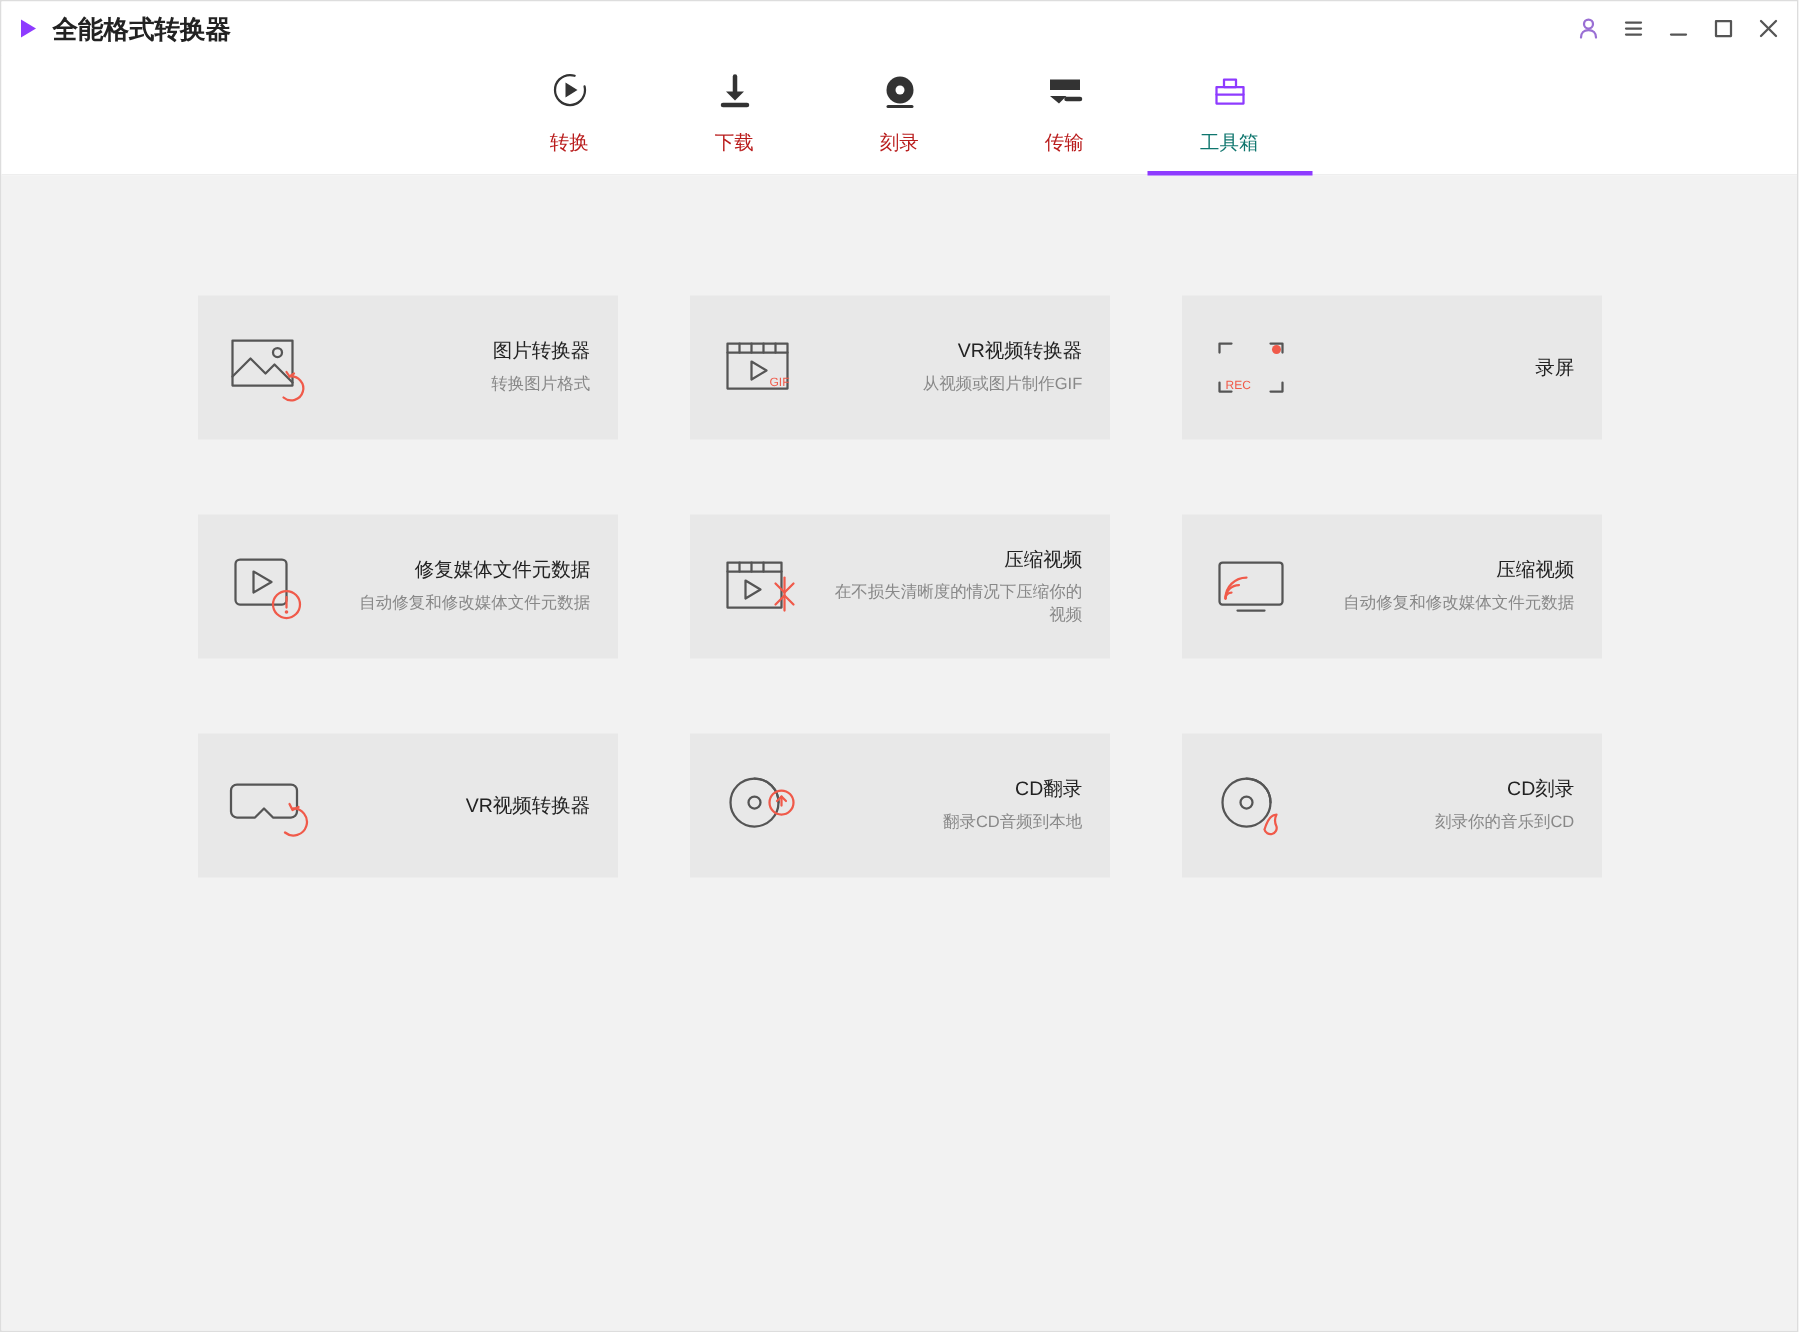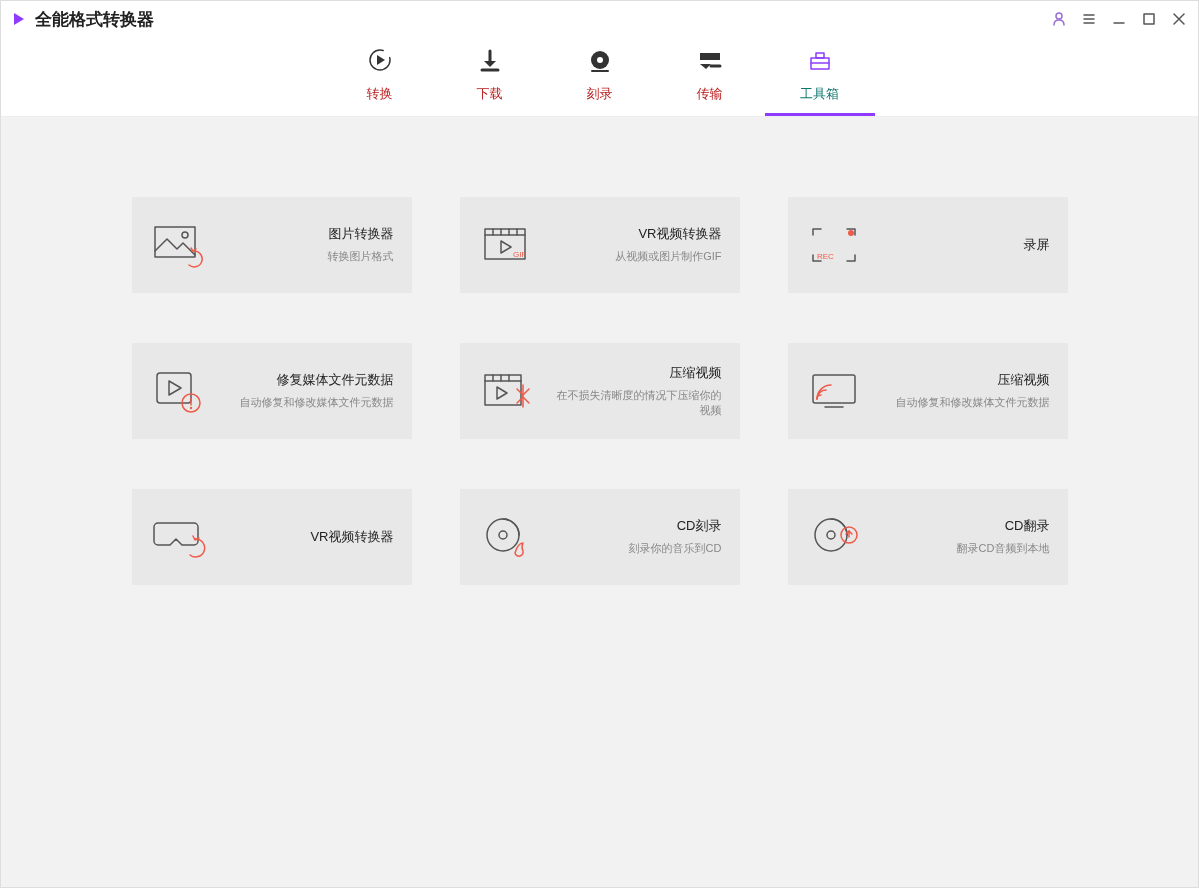--- a/index.html
+++ b/index.html
@@ -314,42 +314,42 @@
           <div class="card-title">VR视频转换器</div>
         </div>
       </div>
 
       <div class="card">
         <div class="icon-wrap">
           <svg width="54" height="48" viewBox="0 0 54 48">
             <circle cx="24" cy="22" r="16"></circle>
             <circle cx="24" cy="22" r="4"></circle>
             <path d="M24 6 a16 16 0 0 1 16 16"></path>
-            <path class="accent" d="M36 40 q3 -10 8 -10 q-2 4 0 8 a4 4 0 1 1 -8 2"></path>
-          </svg>
-        </div>
-        <div class="text-wrap">
-          <div class="card-title">CD刻录</div>
-          <div class="card-desc">刻录你的音乐到CD</div>
+            <circle class="accent" cx="42" cy="22" r="8"></circle>
+            <line class="accent" x1="42" y1="18" x2="42" y2="24"></line>
+            <polyline class="accent" points="39,21 42,18 45,21"></polyline>
+          </svg>
+        </div>
+        <div class="text-wrap">
+          <div class="card-title">CD翻录</div>
+          <div class="card-desc">翻录CD音频到本地</div>
         </div>
       </div>
 
       <div class="card">
         <div class="icon-wrap">
           <svg width="54" height="48" viewBox="0 0 54 48">
             <circle cx="24" cy="22" r="16"></circle>
             <circle cx="24" cy="22" r="4"></circle>
             <path d="M24 6 a16 16 0 0 1 16 16"></path>
-            <circle class="accent" cx="42" cy="22" r="8"></circle>
-            <line class="accent" x1="42" y1="18" x2="42" y2="24"></line>
-            <polyline class="accent" points="39,21 42,18 45,21"></polyline>
-          </svg>
-        </div>
-        <div class="text-wrap">
-          <div class="card-title">CD翻录</div>
-          <div class="card-desc">翻录CD音频到本地</div>
+            <path class="accent" d="M36 40 q3 -10 8 -10 q-2 4 0 8 a4 4 0 1 1 -8 2"></path>
+          </svg>
+        </div>
+        <div class="text-wrap">
+          <div class="card-title">CD刻录</div>
+          <div class="card-desc">刻录你的音乐到CD</div>
         </div>
       </div>
 
     </div>
   </div>
 
 </div>
 
 </body></html>

